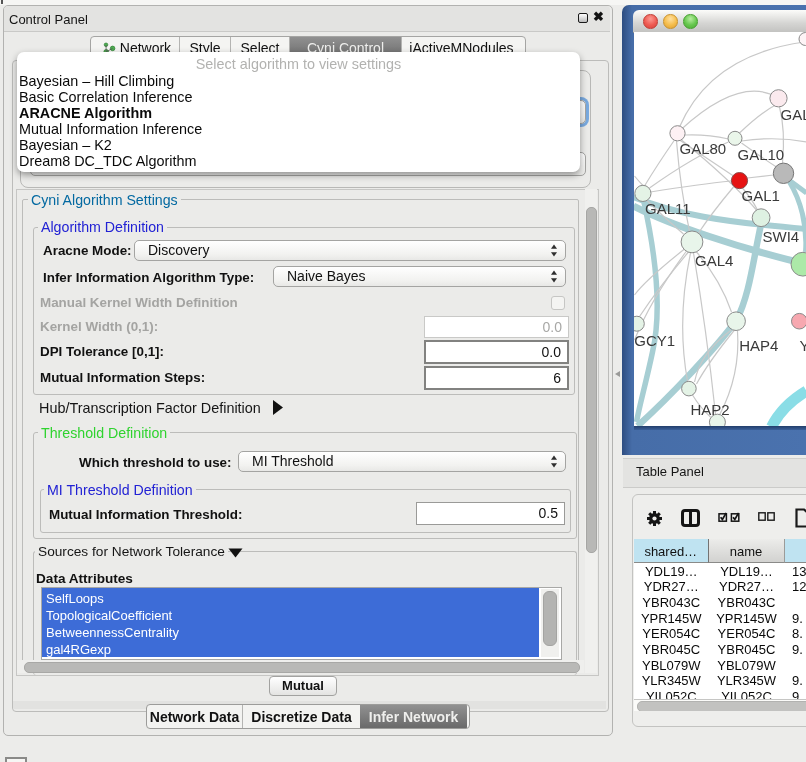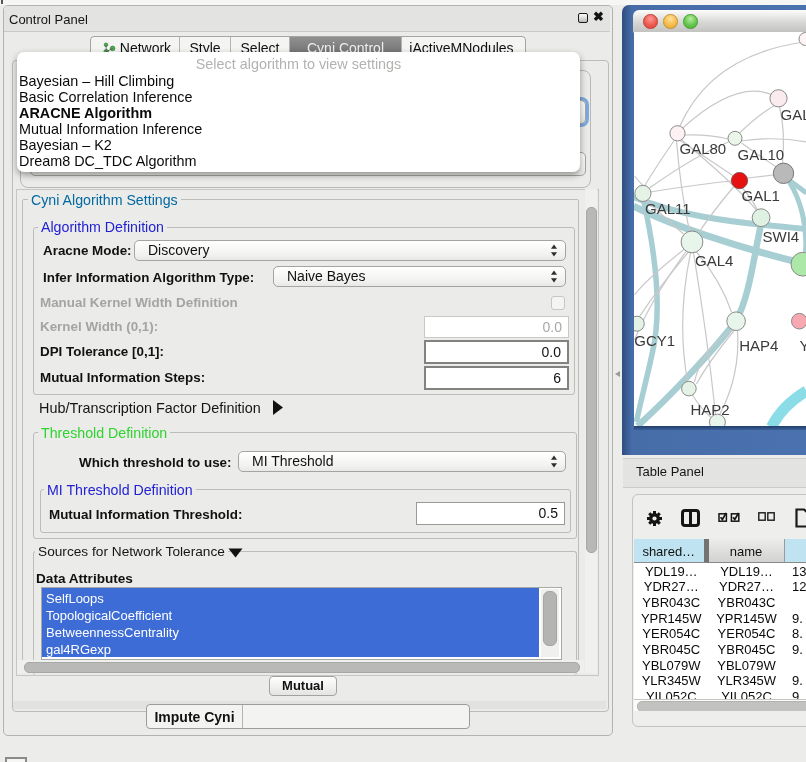--- a/index.html
+++ b/index.html
@@ -127,21 +127,23 @@
 <div class="abs" style="left:46px;top:590px;font-size:13px;color:#fff;line-height:17px;">SelfLoops<br>TopologicalCoefficient<br>BetweennessCentrality<br>gal4RGexp</div>
 <div class="abs" style="left:541px;top:589px;width:18px;height:68px;background:#f0f0ee;"></div>
 <div class="abs" style="left:543px;top:591px;width:12px;height:53px;background:#b4b4b2;border:1px solid #a4a4a2;border-radius:6px;"></div>
 
 <div class="abs" style="left:17px;top:660px;width:567px;height:13px;background:#efefed;"></div>
 <div class="abs" style="left:24px;top:662px;width:554px;height:9px;background:#b9b9b7;border:1px solid #a8a8a6;border-radius:5px;"></div>
 
 <div class="abs" style="left:269px;top:676px;width:66px;height:17px;border:1px solid #a2a2a0;border-radius:4px;background:linear-gradient(#ffffff,#e4e4e2);text-align:center;font-size:13px;font-weight:bold;color:#111;padding-top:1px;">Mutual</div>
 
 <div class="abs" style="left:146px;top:704px;width:322px;height:23px;border:1px solid #9c9c9a;border-radius:4px;background:#f3f3f1;overflow:hidden;">
-  <div class="tabseg" style="width:96px;border-right:1px solid #b4b4b2;font-weight:bold;"><span style="position:relative;top:4px;">Impute Cyni</span></div>
+  <div class="tabseg" style="width:96px;border-right:1px solid #b4b4b2;font-weight:bold;"><span style="position:relative;top:4px;">Network Data</span></div>
+  <div class="tabseg" style="width:117px;font-weight:bold;"><span style="position:relative;top:4px;">Discretize Data</span></div>
+  <div class="tabseg tabsel" style="width:107px;font-weight:bold;"><span style="position:relative;top:4px;">Infer Network</span></div>
 </div>
 
 <div class="abs" style="left:5px;top:757px;width:18px;height:14px;border:2px solid #8a8a88;background:#f6f6f4;"></div>
 
 <div class="abs" style="left:17px;top:52px;width:563px;height:120px;background:#fff;border-radius:7px;box-shadow:0 3px 7px rgba(0,0,0,0.38);"></div>
 <div class="abs" style="left:17px;top:56px;width:563px;text-align:center;font-size:14.4px;color:#b2b2b0;">Select algorithm to view settings</div>
 <div class="abs" style="left:19px;top:73px;font-size:14.4px;color:#0a0a0a;line-height:16px;">Bayesian – Hill Climbing<br>Basic Correlation Inference<br><b>ARACNE Algorithm</b><br>Mutual Information Inference<br>Bayesian – K2<br>Dream8 DC_TDC Algorithm</div>
 
 <svg class="abs" style="left:615px;top:371px;" width="5" height="6" viewBox="0 0 5 6">
     <path d="M5 0 L5 6 L0 3 Z" fill="#9a9a98"></path>
@@ -256,21 +258,21 @@
 </svg>
 <svg class="abs" style="left:758px;top:512px;" width="17" height="9" viewBox="0 0 17 9">
   <rect x="0.8" y="0.8" width="6.4" height="7.4" fill="none" stroke="#1a1a1a" stroke-width="1.4"></rect>
   <rect x="9.8" y="0.8" width="6.4" height="7.4" fill="none" stroke="#1a1a1a" stroke-width="1.4"></rect>
 </svg>
 <svg class="abs" style="left:795px;top:508px;" width="11" height="20" viewBox="0 0 11 20">
   <path d="M1.5 1.5 H9 L14 6 V18.5 H1.5 Z" fill="none" stroke="#1a1a1a" stroke-width="2.2"></path>
 </svg>
 
 <div class="abs" style="left:634px;top:539px;width:172px;height:172px;background:#fff;overflow:hidden;">
-  <div class="abs" style="left:0;top:0;width:74.5px;height:24px;background:#bfe3f1;border-right:5px solid #737373;border-bottom:1px solid #8a8a88;box-sizing:border-box;text-align:center;font-size:13px;color:#111;padding-top:5px;">shared…</div>
+  <div class="abs" style="left:0;top:0;width:74.5px;height:24px;background:#bfe3f1;border-right:1px solid #737373;border-bottom:1px solid #8a8a88;box-sizing:border-box;text-align:center;font-size:13px;color:#111;padding-top:5px;">shared…</div>
   <div class="abs" style="left:74.5px;top:0;width:76px;height:24px;background:linear-gradient(#ececea,#d2d2d0);border-right:1px solid #9b9b99;border-bottom:1px solid #8a8a88;box-sizing:border-box;text-align:center;font-size:13px;color:#111;padding-top:5px;">name</div>
   <div class="abs" style="left:150.5px;top:0;width:22px;height:24px;background:#bfe3f1;border-bottom:1px solid #8a8a88;box-sizing:border-box;"></div>
   <div class="abs" style="left:0;top:24.5px;width:74.5px;text-align:center;font-size:13px;color:#0a0a0a;line-height:15.7px;">YDL19…<br>YDR27…<br>YBR043C<br>YPR145W<br>YER054C<br>YBR045C<br>YBL079W<br>YLR345W<br>YIL052C</div>
   <div class="abs" style="left:74.5px;top:24.5px;width:76px;text-align:center;font-size:13px;color:#0a0a0a;line-height:15.7px;">YDL19…<br>YDR27…<br>YBR043C<br>YPR145W<br>YER054C<br>YBR045C<br>YBL079W<br>YLR345W<br>YIL052C</div>
   <div class="abs" style="left:158px;top:24.5px;width:20px;font-size:13px;color:#0a0a0a;line-height:15.7px;">13<br>12<br>&nbsp;<br>9.<br>8.<br>9.<br>&nbsp;<br>9.<br>9.</div>
   <div class="abs" style="left:0;top:160px;width:172px;height:12px;background:#fbfbf9;border-top:1px solid #c6c6c4;"></div>
   <div class="abs" style="left:3px;top:161.5px;width:175px;height:9px;background:#c2c2c0;border:1px solid #b2b2b0;border-radius:5px;"></div>
 </div>
 
 </body></html>

